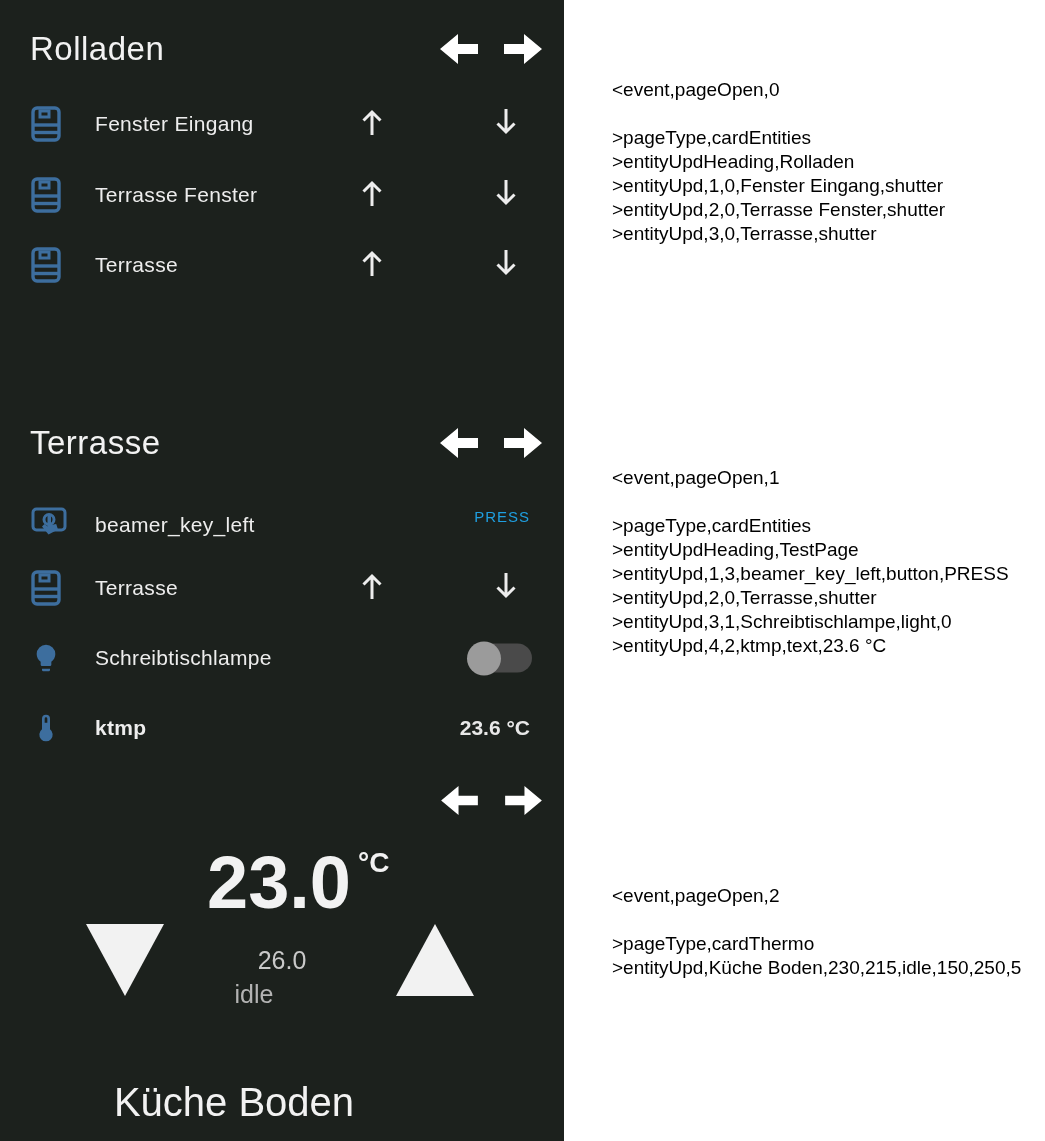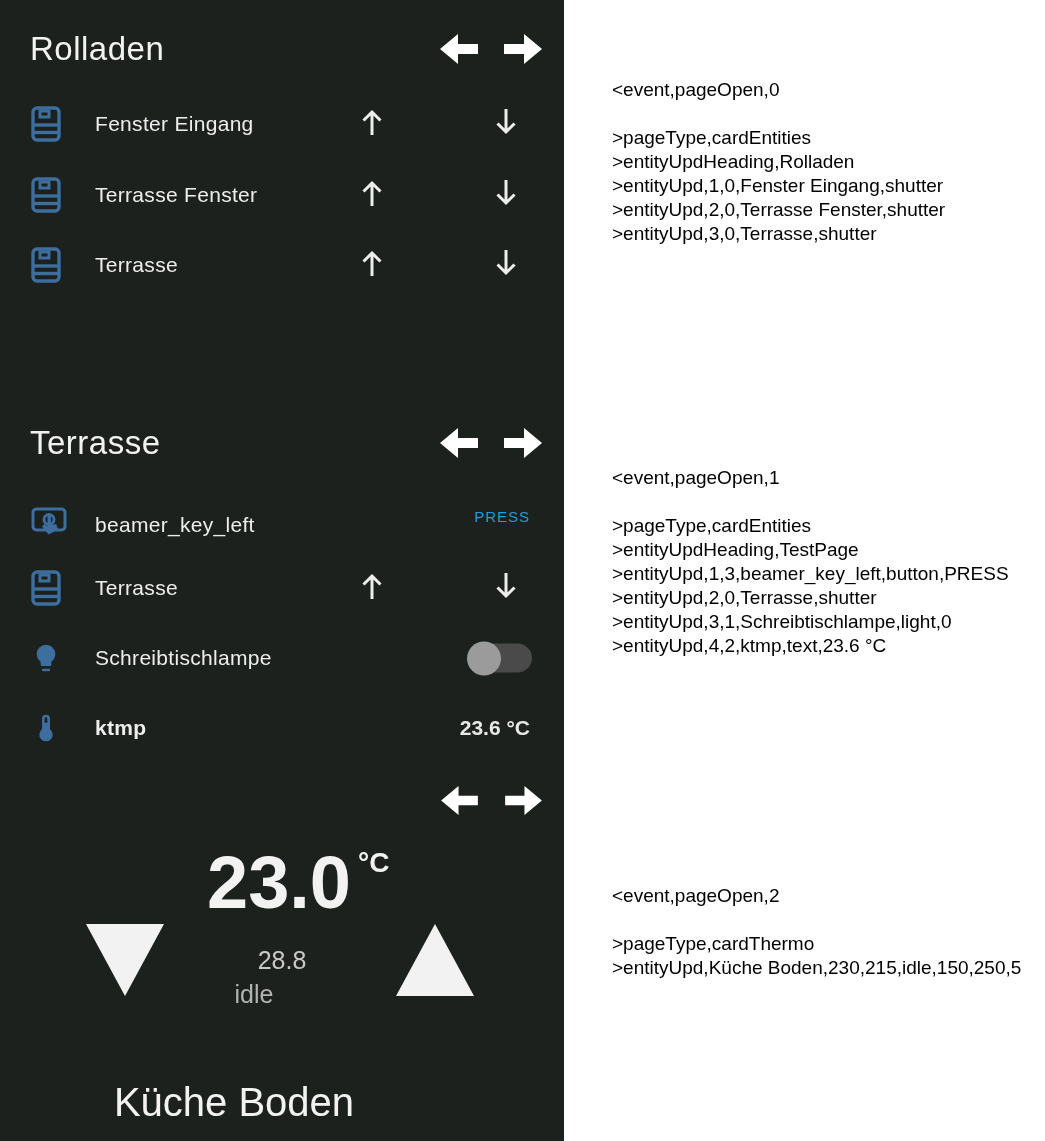--- a/index.html
+++ b/index.html
@@ -223,21 +223,21 @@
       <span><svg width="78" height="72" viewBox="0 0 78 72">
             <polygon points="0,0 78,0 39,72" fill="#f2f2f2"></polygon>
           </svg></span>
     </div>
     <div class="tri-btn tri-up">
       <span><svg width="78" height="72" viewBox="0 0 78 72">
             <polygon points="39,0 78,72 0,72" fill="#f2f2f2"></polygon>
           </svg></span>
     </div>
 
-    <div class="thermo-target">28.8</div>
+    <div class="thermo-target">26.0</div>
     <div class="thermo-state">idle</div>
     <div class="thermo-title">Küche Boden</div>
   </div>
 </div>
 
 <div>
 
   <div class="log-block" style="top:78px;">
     <div>&lt;event,pageOpen,0</div>
     <div class="log-gap"></div>

